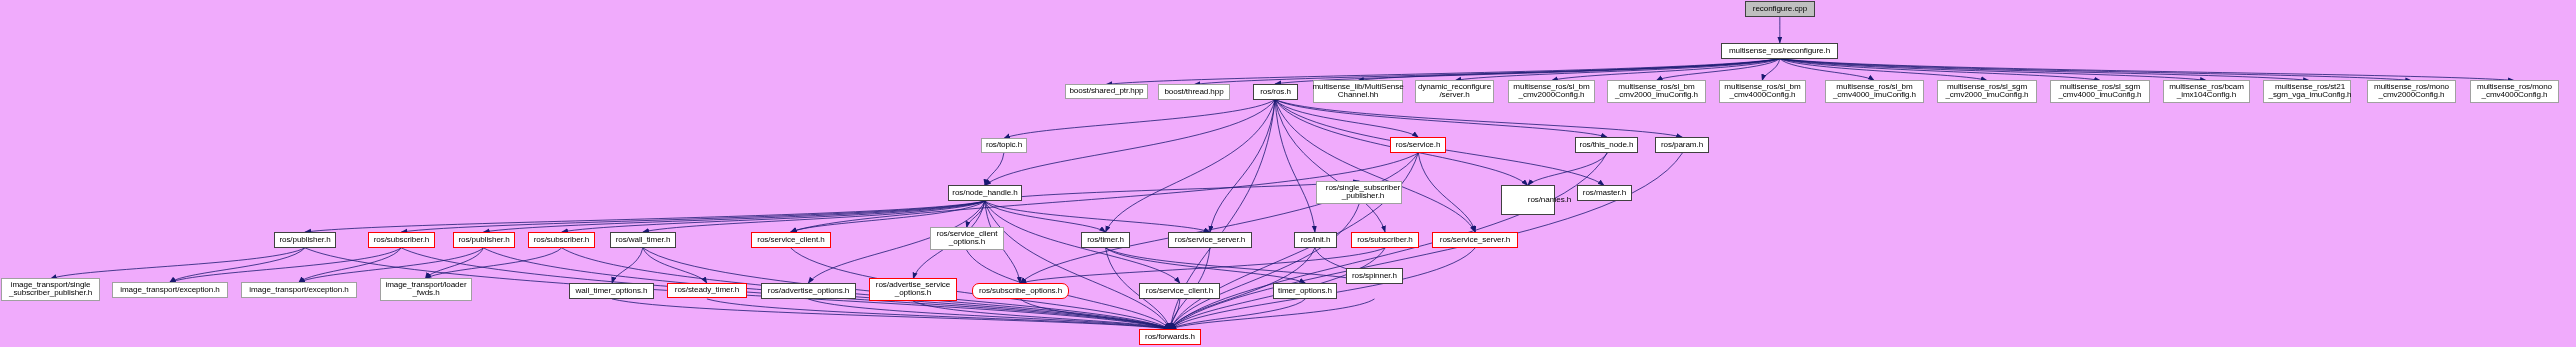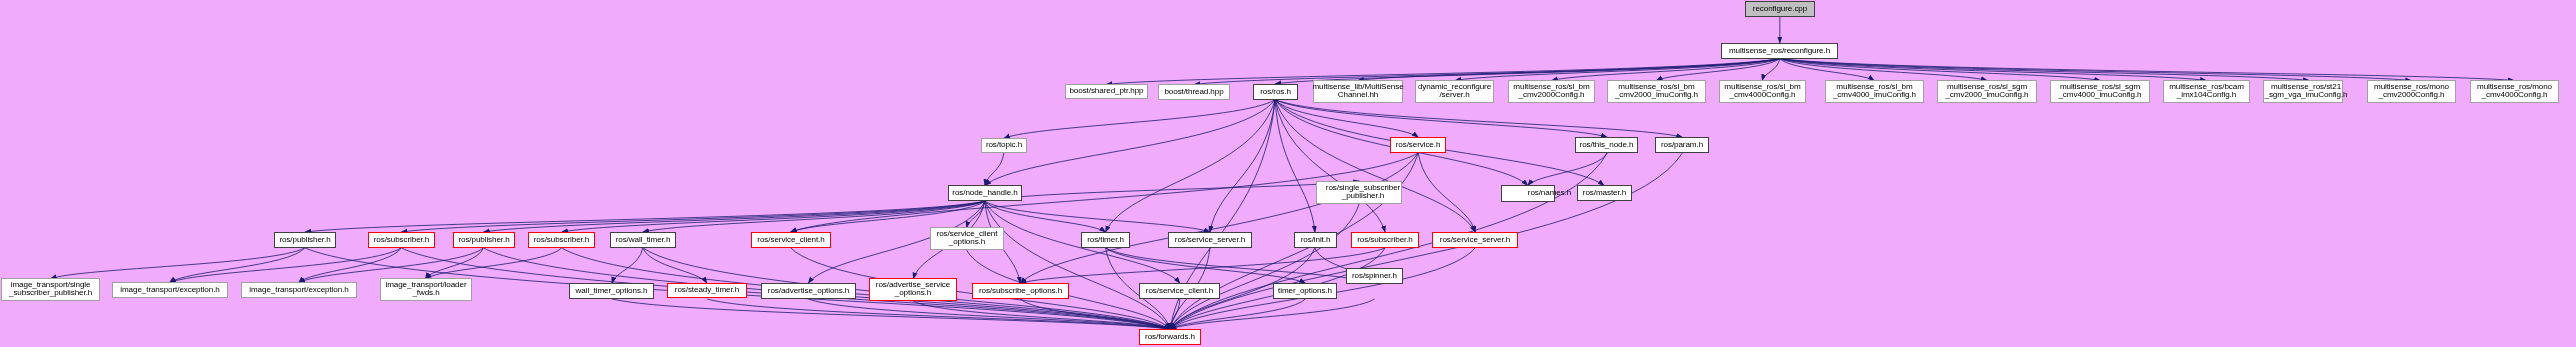--- a/index.html
+++ b/index.html
@@ -169,34 +169,34 @@
       <div class="node thin" style="left: 1719px; top: 80px; width: 87px; height: 22.5px;">multisense_ros/sl_bm
 _cmv4000Config.h</div>
       <div class="node thin" style="left: 1825px; top: 80px; width: 99px; height: 22.5px;">multisense_ros/sl_bm
 _cmv4000_imuConfig.h</div>
       <div class="node thin" style="left: 1937px; top: 80px; width: 100px; height: 22.5px;">multisense_ros/sl_sgm
 _cmv2000_imuConfig.h</div>
       <div class="node thin" style="left: 2050px; top: 80px; width: 100px; height: 22.5px;">multisense_ros/sl_sgm
 _cmv4000_imuConfig.h</div>
       <div class="node thin" style="left: 2163px; top: 80px; width: 87px; height: 22.5px;">multisense_ros/bcam
 _imx104Config.h</div>
-      <div class="node thin" style="left: 2263px; top: 80px; width: 80px; height: 22.5px; padding-left: 6px;">multisense_ros/st21
+      <div class="node thin" style="left: 2263px; top: 80px; width: 88px; height: 22.5px; padding-left: 6px;">multisense_ros/st21
 _sgm_vga_imuConfig.h</div>
       <div class="node thin" style="left: 2367px; top: 80px; width: 89px; height: 22.5px;">multisense_ros/mono
 _cmv2000Config.h</div>
       <div class="node thin" style="left: 2470px; top: 80px; width: 89px; height: 22.5px;">multisense_ros/mono
 _cmv4000Config.h</div>
       <div class="node thin" style="left: 981px; top: 138px; width: 46px; height: 14.6px;">ros/topic.h</div>
       <div class="node red" style="left: 1390px; top: 137px; width: 56px; height: 15.7px;">ros/service.h</div>
       <div class="node hdr" style="left: 1575px; top: 137px; width: 63px; height: 15.7px;">ros/this_node.h</div>
       <div class="node hdr" style="left: 1655px; top: 137px; width: 54px; height: 15.7px;">ros/param.h</div>
       <div class="node hdr" style="left: 948px; top: 185px; width: 74px; height: 15.7px;">ros/node_handle.h</div>
       <div class="node thin" style="left: 1316px; top: 181px; width: 86px; height: 22.5px; padding-left: 8px;">ros/single_subscriber
 _publisher.h</div>
-      <div class="node hdr" style="left: 1501px; top: 185px; width: 54px; height: 17px; padding-left: 43px;">ros/names.h</div>
+      <div class="node hdr" style="left: 1501px; top: 185px; width: 54px; height: 30px; padding-left: 43px;">ros/names.h</div>
       <div class="node hdr" style="left: 1577px; top: 185px; width: 55px; height: 15.7px;">ros/master.h</div>
       <div class="node hdr" style="left: 274px; top: 232px; width: 62px; height: 15.7px;">ros/publisher.h</div>
       <div class="node red" style="left: 368px; top: 232px; width: 67px; height: 15.7px;">ros/subscriber.h</div>
       <div class="node red" style="left: 453px; top: 232px; width: 62px; height: 15.7px;">ros/publisher.h</div>
       <div class="node red" style="left: 528px; top: 232px; width: 67px; height: 15.7px;">ros/subscriber.h</div>
       <div class="node hdr" style="left: 610px; top: 232px; width: 66px; height: 15.7px;">ros/wall_timer.h</div>
       <div class="node red" style="left: 751px; top: 232px; width: 80px; height: 15.7px;">ros/service_client.h</div>
       <div class="node thin" style="left: 930px; top: 227px; width: 74px; height: 22.5px;">ros/service_client
 _options.h</div>
       <div class="node hdr" style="left: 1081px; top: 232px; width: 49px; height: 15.7px;">ros/timer.h</div>
@@ -208,20 +208,20 @@
 _subscriber_publisher.h</div>
       <div class="node thin" style="left: 112px; top: 282px; width: 116px; height: 15.7px;">image_transport/exception.h</div>
       <div class="node thin" style="left: 241px; top: 282px; width: 116px; height: 15.7px;">image_transport/exception.h</div>
       <div class="node thin" style="left: 380px; top: 278px; width: 92px; height: 22.5px;">image_transport/loader
 _fwds.h</div>
       <div class="node hdr" style="left: 569px; top: 283px; width: 85px; height: 15.7px;">wall_timer_options.h</div>
       <div class="node red" style="left: 667px; top: 283px; width: 80px; height: 15px;">ros/steady_timer.h</div>
       <div class="node hdr" style="left: 761px; top: 283px; width: 95px; height: 15.7px;">ros/advertise_options.h</div>
       <div class="node red" style="left: 869px; top: 278px; width: 88px; height: 22.5px;">ros/advertise_service
 _options.h</div>
-      <div class="node red" style="left: 972px; top: 283px; width: 97px; height: 15.7px;">ros/subscribe_options.h</div>
+      <div class="node red" style="left: 972px; top: 283px; width: 97px; height: 15.7px; border-radius: 7px;">ros/subscribe_options.h</div>
       <div class="node hdr" style="left: 1139px; top: 283px; width: 81px; height: 15.7px;">ros/service_client.h</div>
       <div class="node hdr" style="left: 1273px; top: 283px; width: 64px; height: 15.7px;">timer_options.h</div>
       <div class="node hdr" style="left: 1346px; top: 268px; width: 57px; height: 15.7px;">ros/spinner.h</div>
       <div class="node red" style="left: 1139px; top: 329px; width: 62px; height: 15.7px;">ros/forwards.h</div>
     </div>
 </div>
 
 
 </body></html>

